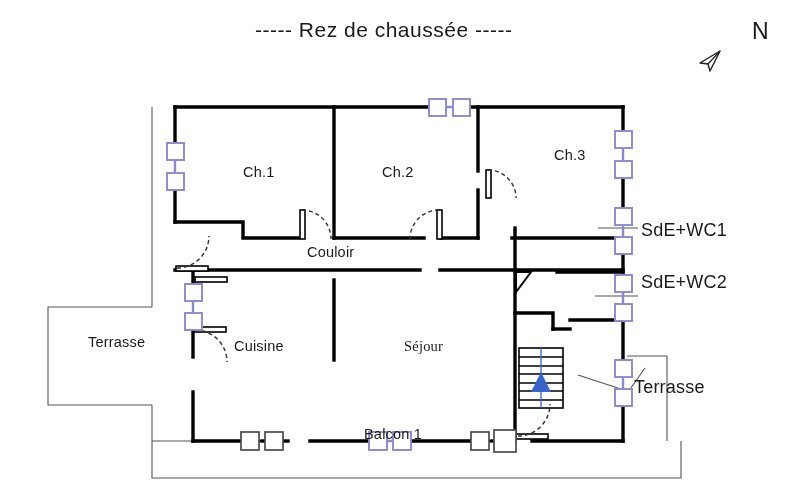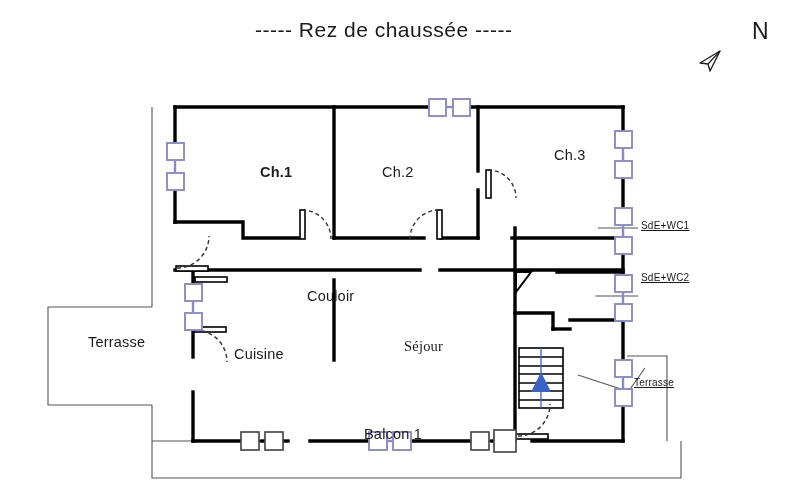--- a/index.html
+++ b/index.html
@@ -37,22 +37,21 @@
     font-size: 21px;
     letter-spacing: 0.5px;
   }
   .north-text {
     font-size: 23px;
   }
   .room-text {
     font-size: 14.5px;
   }
   .annot-text {
-    font-size: 10px;
-    text-decoration: underline;
+    font-size: 18px;
   }
   .area-text {
     font-size: 14.5px;
   }
 </style>
 </head>
 <body>
 
 <div id="plan-root">
 
@@ -253,26 +252,26 @@
 
   <div class="lbl title-text" style="left:255px; top:18px;">----- Rez de chaussée -----</div>
 
   <div class="lbl north-text" style="left:752px; top:18px;">N</div>
 
   <svg style="position:absolute; left:697px; top:48px; width:26px; height:26px;" viewBox="0 0 26 26">
     <path d="M 23,3 L 3,15 L 11,16 L 13,23 Z" fill="none" stroke="#222222" stroke-width="1.4" stroke-linejoin="round"></path>
     <path d="M 23,3 L 11,16" fill="none" stroke="#222222" stroke-width="1.2"></path>
   </svg>
 
-  <div class="lbl room-text" style="left:260px; top:164px;font-weight:bold;">Ch.1</div>
+  <div class="lbl room-text" style="left:243px; top:164px;">Ch.1</div>
   <div class="lbl room-text" style="left:382px; top:164px;">Ch.2</div>
   <div class="lbl room-text" style="left:534px; top:147px;margin-left:20px;">Ch.3</div>
-  <div class="lbl room-text" style="left:307px; top:244px;margin-top:44px;">Couloir</div>
+  <div class="lbl room-text" style="left:307px; top:244px;">Couloir</div>
   <div class="lbl area-text" style="left:88px; top:334px;">Terrasse</div>
-  <div class="lbl area-text" style="left:234px; top:346px;text-align:center;">Cuisine</div>
+  <div class="lbl area-text" style="left:234px; top:338px;text-align:center;">Cuisine</div>
   <div class="lbl area-text" style="left:404px; top:338px;font-family:Liberation Serif, serif;">Séjour</div>
   <div class="lbl area-text" style="left:364px; top:426px;">Balcon 1</div>
 
   <div class="lbl annot-text" style="left:641px; top:220px;">SdE+WC1</div>
   <div class="lbl annot-text" style="left:641px; top:272px;">SdE+WC2</div>
   <div class="lbl annot-text" style="left:634px; top:377px;">Terrasse</div>
 
 </div>
 
 </body></html>

